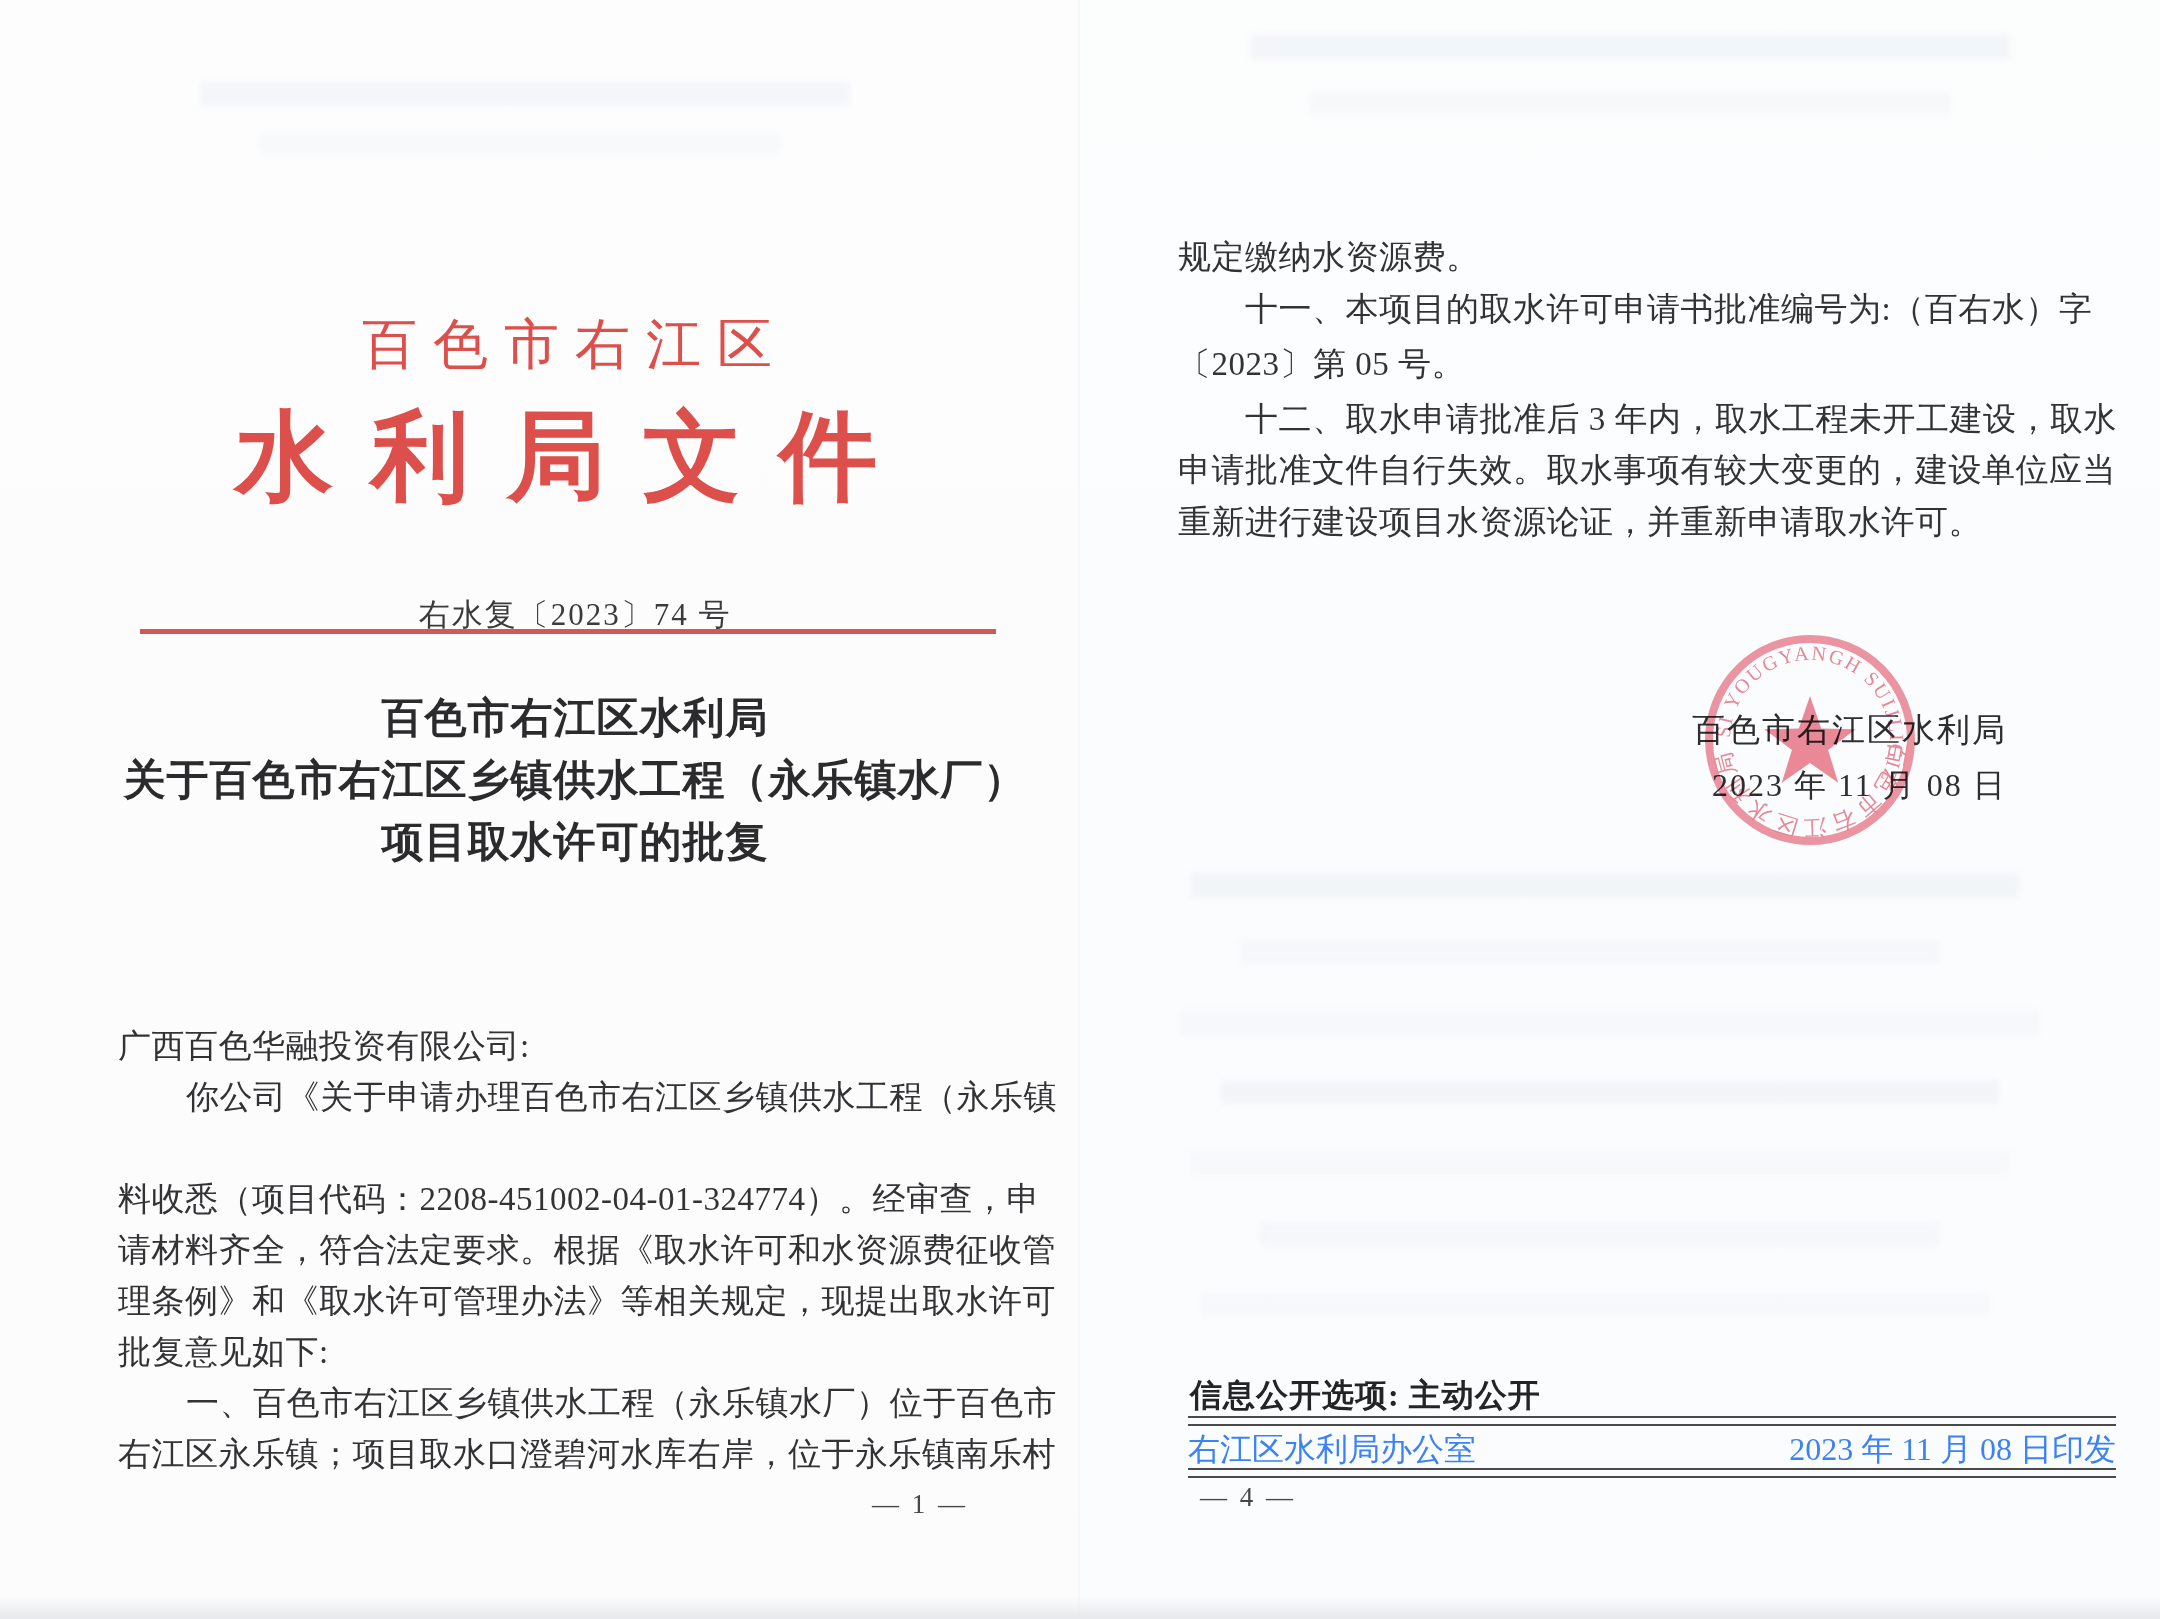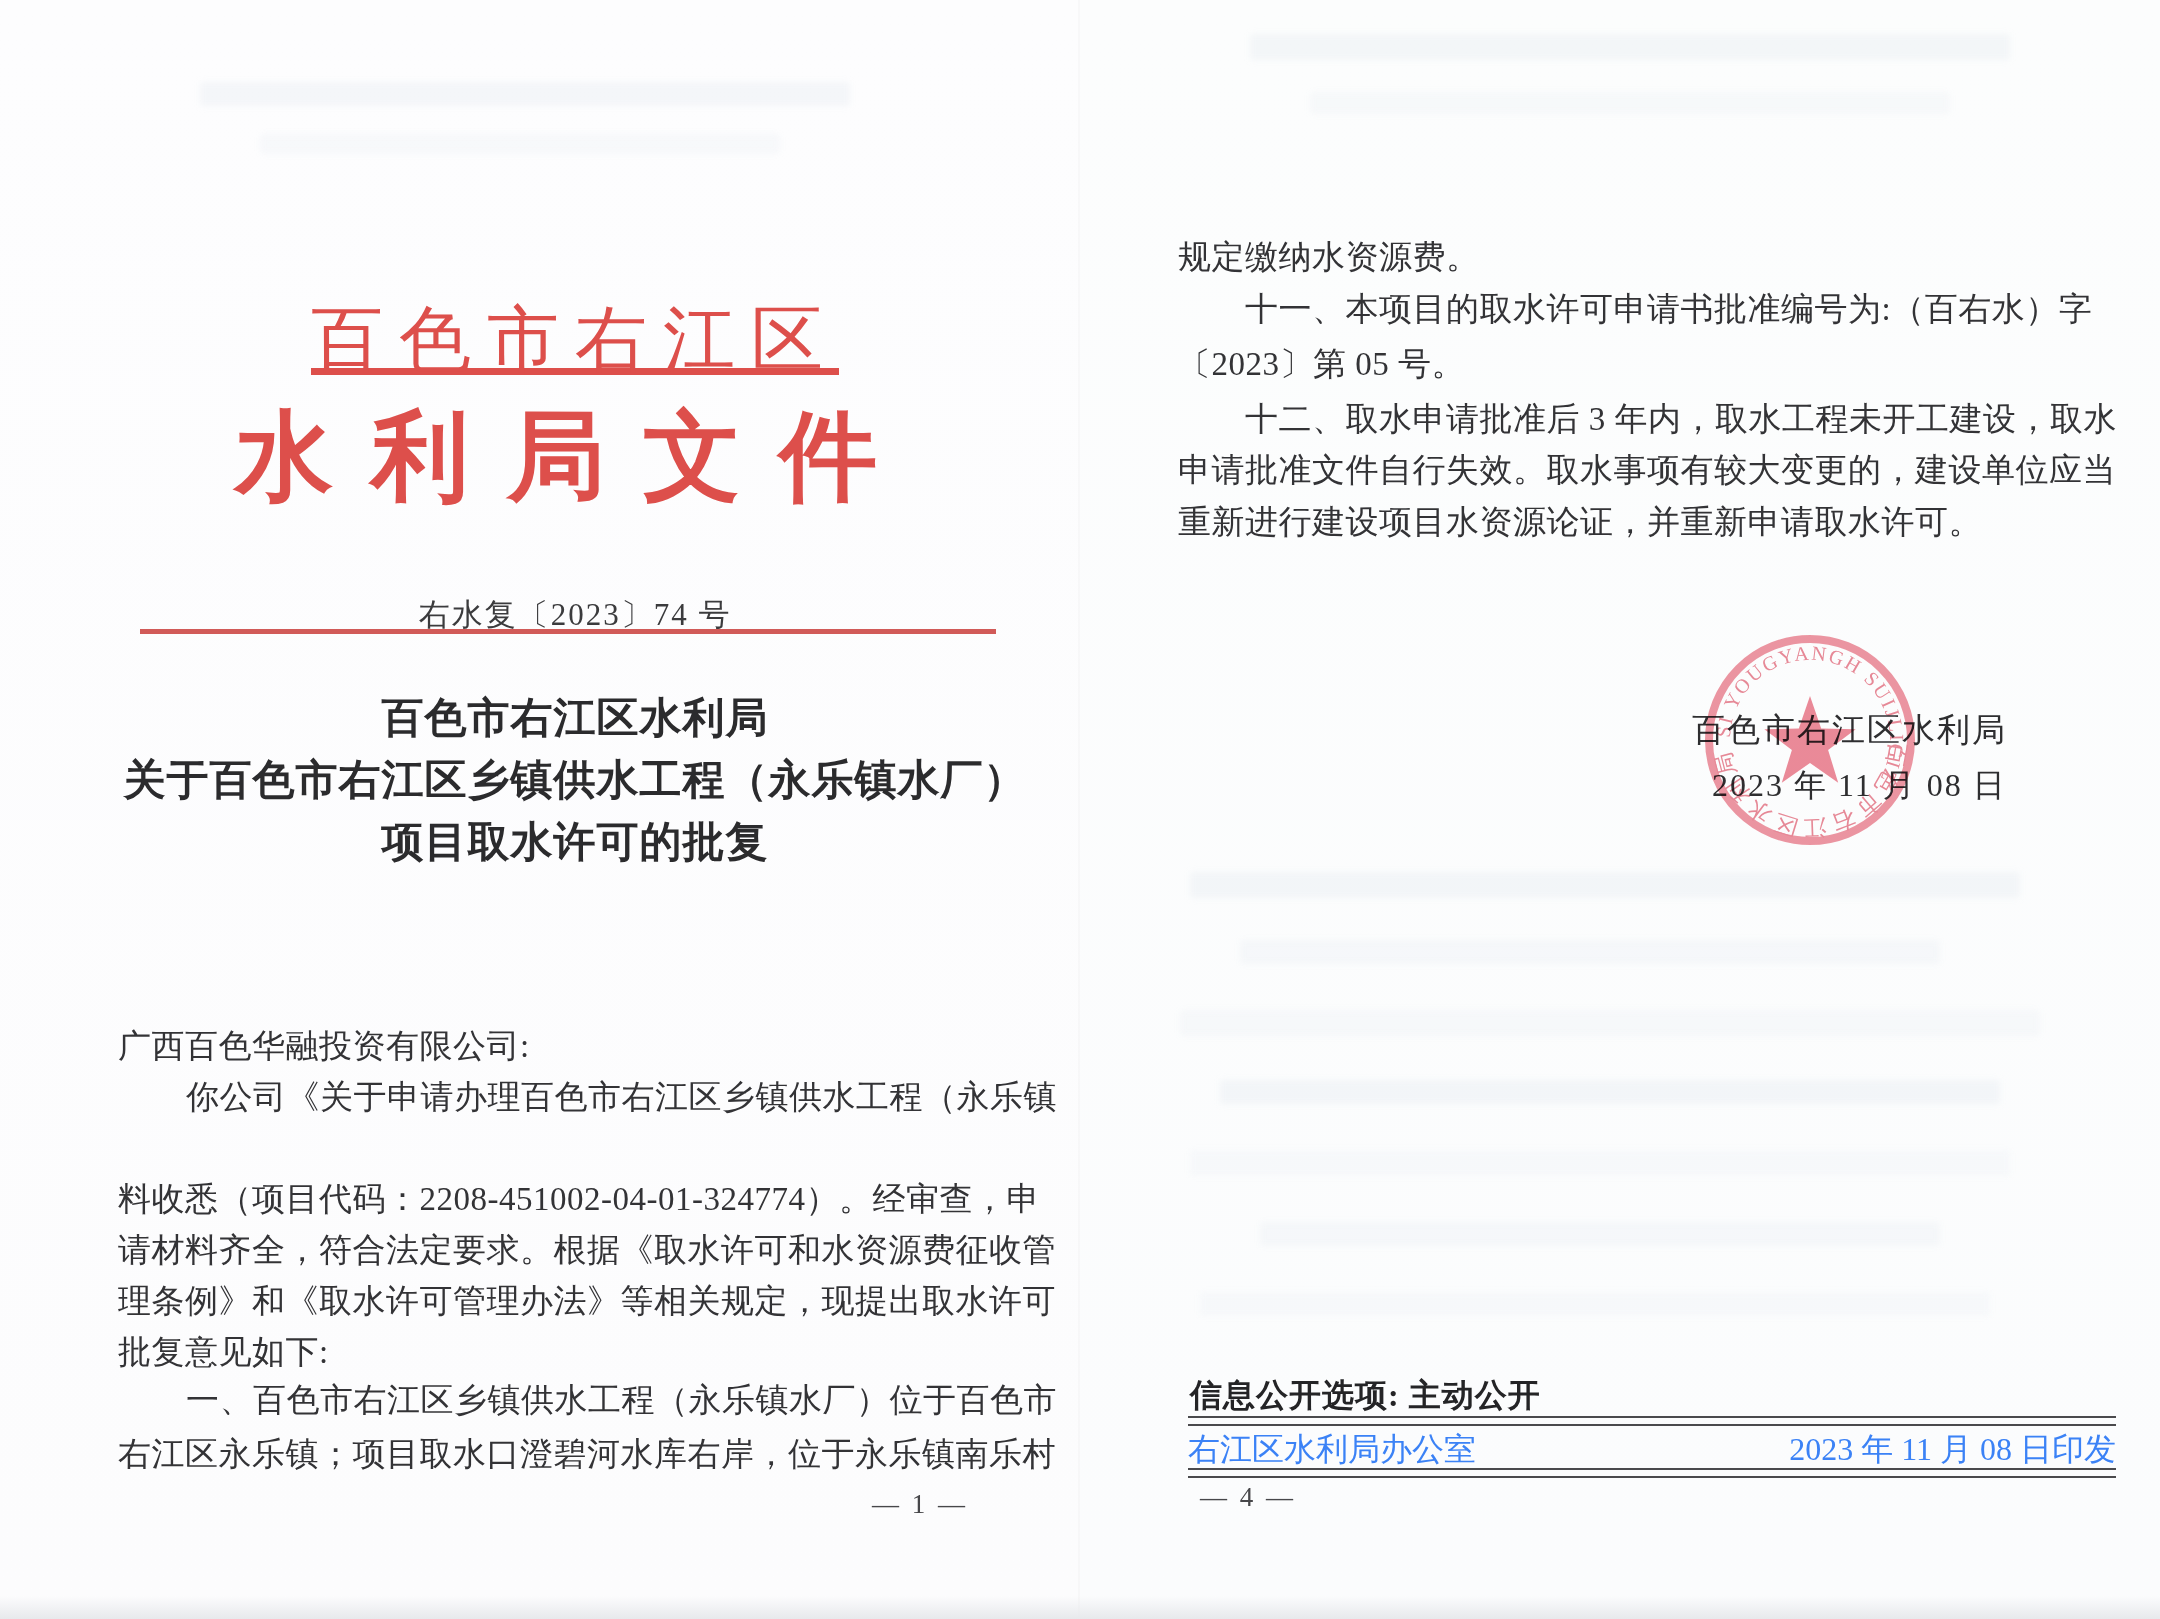--- a/index.html
+++ b/index.html
@@ -6,21 +6,21 @@
   body{
     width:2160px;height:1619px;position:relative;overflow:hidden;
     background:#fefefe;
     font-family:"Liberation Serif","DejaVu Serif",serif;
   }
   .abs{position:absolute;}
   .page{position:absolute;top:0;height:1619px;}
   #page-left{left:0;width:1080px;background:linear-gradient(180deg,#fdfdfe 0%,#fcfcfd 100%);}
   #page-right{left:1080px;width:1080px;background:linear-gradient(180deg,#fcfdfd 0%,#fbfcfd 100%);}
   .red-banner{color:#dd4f4b;text-align:center;white-space:nowrap;}
-  .banner1{left:130px;top:292px;width:890px;font-size:72px;letter-spacing:16px;font-weight:500;text-decoration:underline;}
+  .banner1{left:130px;top:308px;width:890px;font-size:55px;letter-spacing:16px;font-weight:500;}
   .banner2{left:130px;top:392px;width:890px;font-size:98px;letter-spacing:38px;font-weight:700;}
   .doc-number{left:130px;top:594px;width:890px;text-align:center;font-size:31px;color:#3b3b3d;letter-spacing:2px;}
   .red-rule{left:140px;top:629px;width:856px;height:5px;background:#d15a58;}
   .doc-title{left:95px;width:960px;text-align:center;font-size:42px;font-weight:700;color:#2b2b2d;white-space:nowrap;letter-spacing:1px;}
   .t1{top:690px;}
   .t2{top:752px;}
   .t3{top:814px;}
   .body-line{font-size:33px;color:#333336;white-space:nowrap;letter-spacing:0.5px;line-height:40px;}
   .lp{left:118px;}
   .lp-indent{left:186px;}
@@ -55,21 +55,21 @@
   <div class="abs doc-title t1">百色市右江区水利局</div>
   <div class="abs doc-title t2">关于百色市右江区乡镇供水工程（永乐镇水厂）</div>
   <div class="abs doc-title t3">项目取水许可的批复</div>
 
   <div class="abs body-line lp" style="top:1026px;">广西百色华融投资有限公司:</div>
   <div class="abs body-line lp-indent" style="top:1077px;">你公司《关于申请办理百色市右江区乡镇供水工程（永乐镇</div>
   <div class="abs body-line lp" style="top:1179px;">料收悉（项目代码：2208-451002-04-01-324774）。经审查，申</div>
   <div class="abs body-line lp" style="top:1230px;">请材料齐全，符合法定要求。根据《取水许可和水资源费征收管</div>
   <div class="abs body-line lp" style="top:1281px;">理条例》和《取水许可管理办法》等相关规定，现提出取水许可</div>
   <div class="abs body-line lp" style="top:1332px;">批复意见如下:</div>
-  <div class="abs body-line lp-indent" style="top:1383px;font-family:Liberation Mono, monospace;">一、百色市右江区乡镇供水工程（永乐镇水厂）位于百色市</div>
+  <div class="abs body-line lp-indent" style="top:1383px;">一、百色市右江区乡镇供水工程（永乐镇水厂）位于百色市</div>
   <div class="abs body-line lp" style="top:1434px;">右江区永乐镇；项目取水口澄碧河水库右岸，位于永乐镇南乐村</div>
 
   <div class="abs page-num" style="left:820px;top:1489px;width:200px;text-align:center;">— 1 —</div>
 </div>
 
 <div class="abs page-divider"></div>
 
 <div id="page-right" class="page">
 
   <div class="ghost" style="left:170px;top:34px;width:760px;height:26px;"></div>

